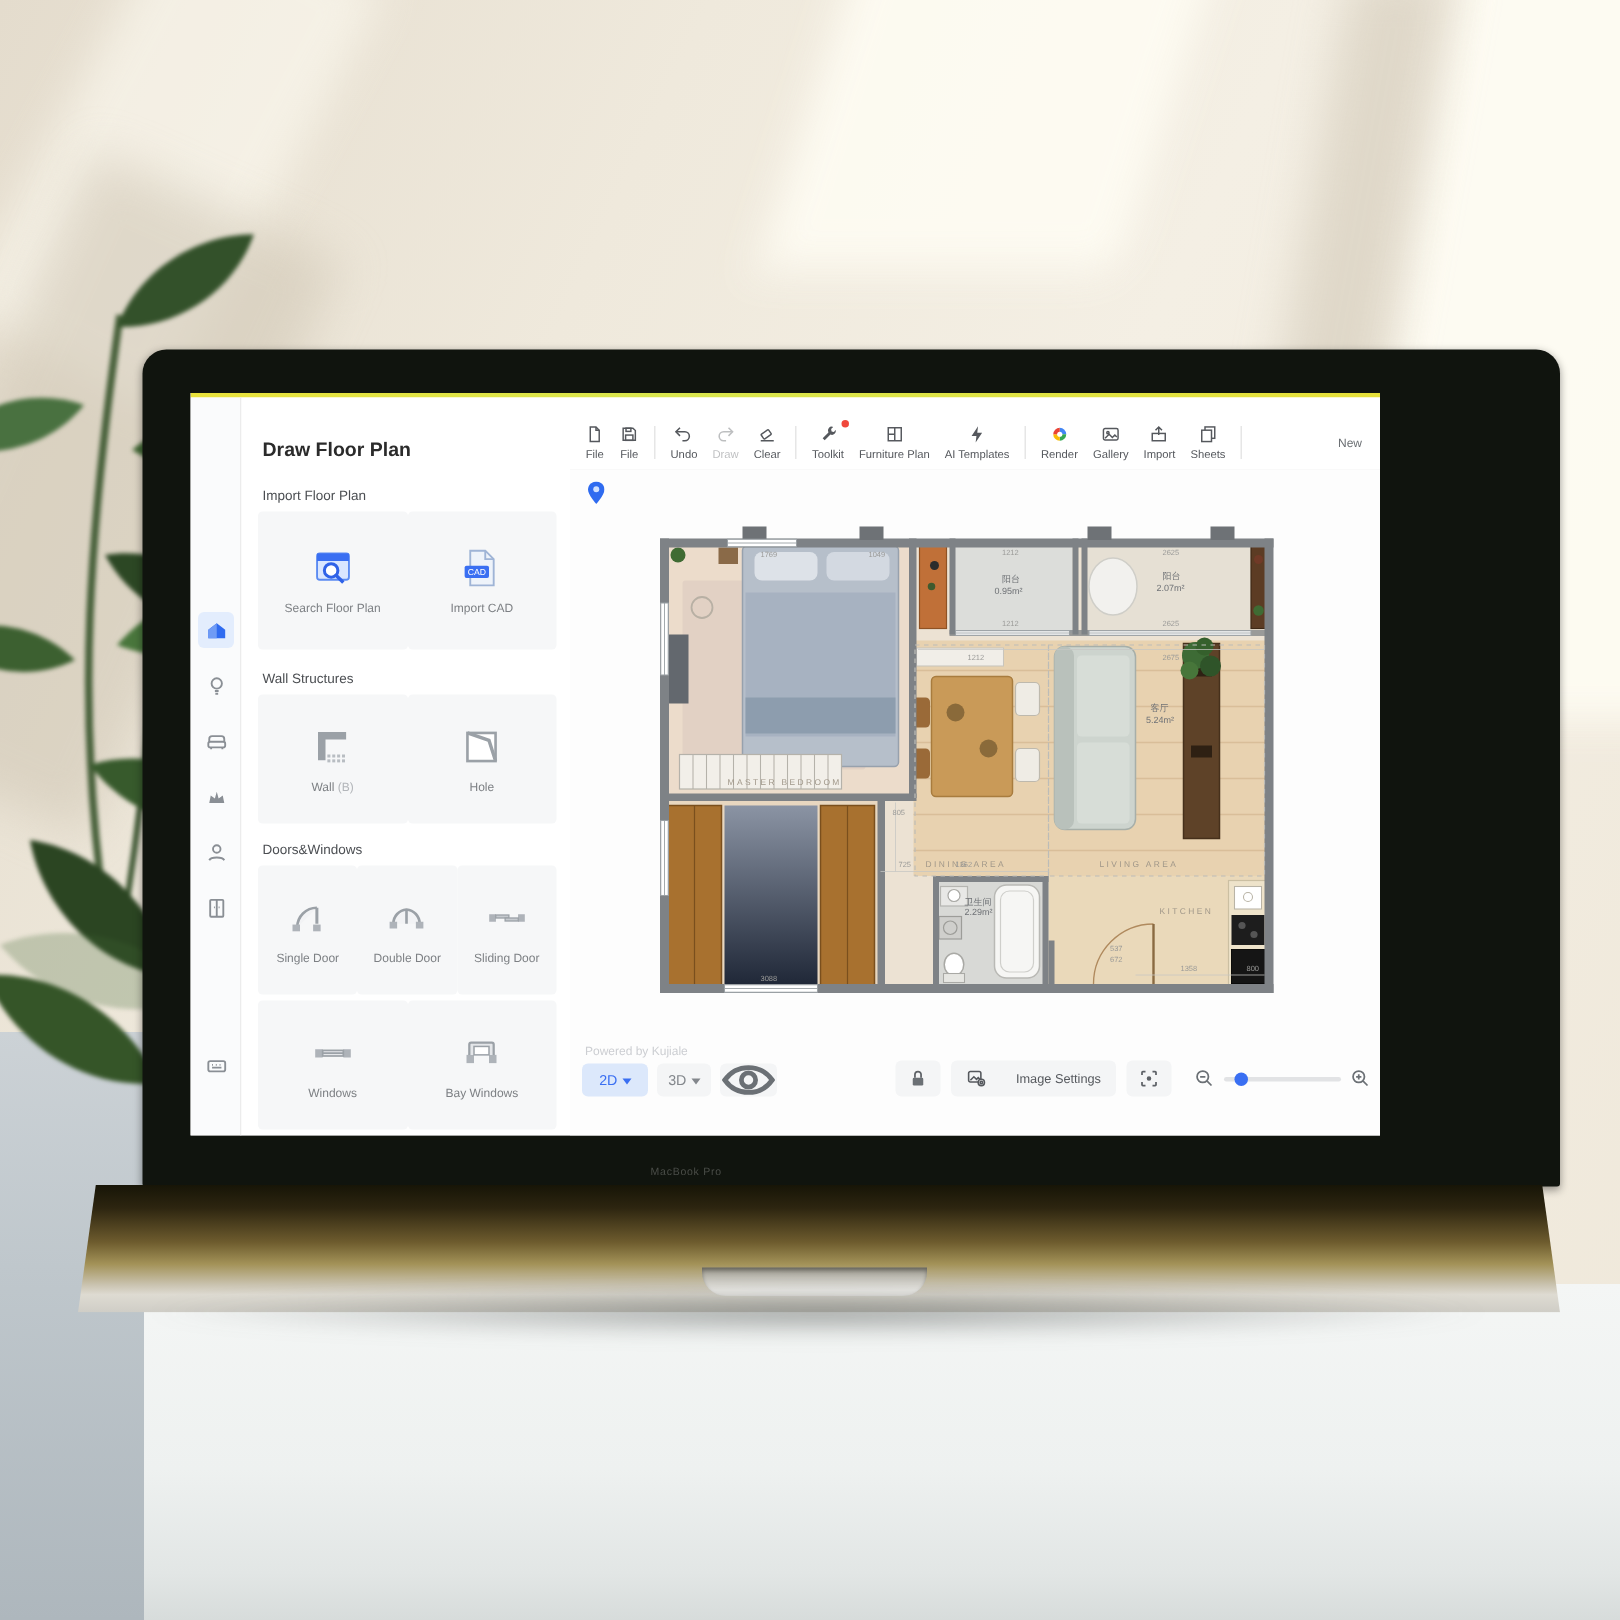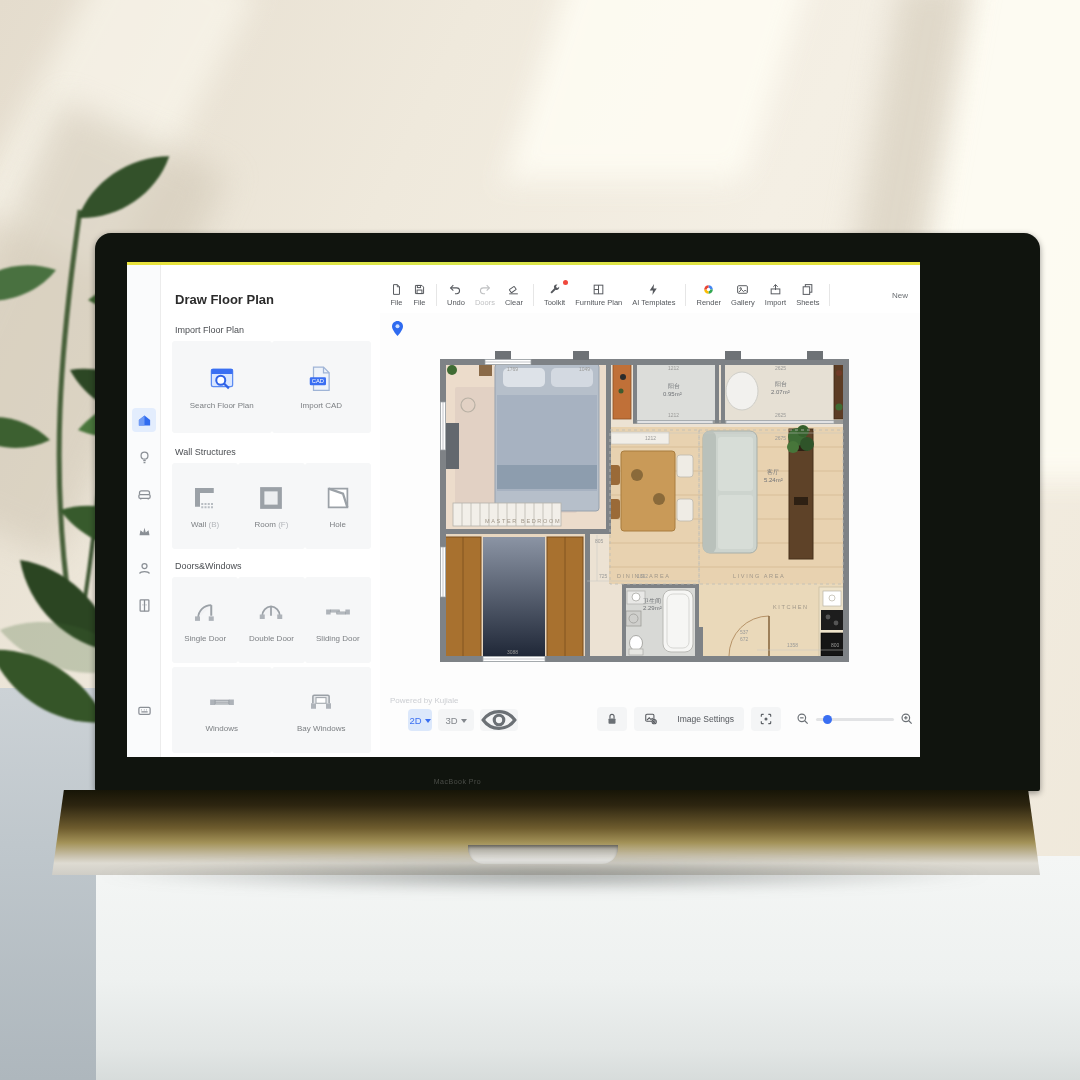--- a/index.html
+++ b/index.html
@@ -60,21 +60,21 @@
   .fp{position:absolute;left:57px;top:34px;width:420px;height:330px;}
   
   .fp text{font-family:"Liberation Sans",sans-serif;}
   .fp-room{font-size:5.6px;fill:#a09789;letter-spacing:1.6px;}
   .fp-area-label{font-size:6px;fill:#6f7276;}
   .fp-dim{font-size:5px;fill:#9a9a98;}
   
   .powered{position:absolute;left:10px;bottom:52px;font-size:8px;color:#ccced2;}
   .view-row{position:absolute;left:8px;bottom:26px;display:flex;gap:6px;align-items:center;}
   .pill{height:22px;border-radius:4px;display:flex;align-items:center;justify-content:center;gap:3px;font-size:9.5px;cursor:pointer;}
-  .pill-2d{width:24px;background:#dce8fb;color:#3a6ff2;font-weight:normal;margin-left:20px;}
+  .pill-2d{width:44px;background:#dce8fb;color:#3a6ff2;font-weight:normal;}
   .pill-3d{width:36px;background:#f4f5f6;color:#83878c;}
   .pill-eye{width:38px;background:#f4f5f6;color:#6b7075;}
   .caret{width:0;height:0;border-left:3px solid transparent;border-right:3px solid transparent;border-top:4px solid currentColor;margin-top:1px;}
   .ctrl-row{position:absolute;right:6px;bottom:26px;display:flex;gap:7px;align-items:center;}
   .ctrl{height:24px;background:#f4f5f6;border-radius:4px;display:flex;align-items:center;justify-content:center;gap:19px;color:#5d6166;cursor:pointer;}
   .ctrl.sq{width:30px;}
   .ctrl.wide{padding:0 10px;font-size:8.5px;color:#55585d;}
   .zoom-group{display:flex;align-items:center;gap:6px;margin-left:8px;}
   .slider{position:relative;width:78px;height:3px;background:#e2e3e5;border-radius:2px;}
   .knob{position:absolute;left:7px;top:-3px;width:9px;height:9px;border-radius:50%;background:#3a6ff2;}
@@ -202,26 +202,20 @@
                 <rect x="9" y="18.6" width="1.6" height="1.6"></rect>
                 <rect x="11.6" y="18.6" width="1.6" height="1.6"></rect>
                 <rect x="14.2" y="18.6" width="1.6" height="1.6"></rect>
                 <rect x="16.8" y="18.6" width="1.6" height="1.6"></rect>
               </g>
             </svg>
           <div class="clabel"><span>Wall</span> <span class="hotkey">(B)</span></div>
         </div>
         <div class="card">
           <svg viewBox="0 0 24 24">
-              <rect x="5" y="5" width="14" height="14" fill="#eceef0" stroke="#9ba1a7" stroke-width="3.4"></rect>
-            </svg>
-          <div class="clabel"><span>Room</span> <span class="hotkey">(F)</span></div>
-        </div>
-        <div class="card">
-          <svg viewBox="0 0 24 24">
               <rect x="4.5" y="4.5" width="15" height="15" fill="#fff" stroke="#9ba1a7" stroke-width="1.4"></rect>
               <path d="M4.5 4.5 L16 8.5 L19.5 19.5" fill="none" stroke="#9ba1a7" stroke-width="1.8"></path>
             </svg>
           <div class="clabel"><span>Hole</span></div>
         </div>
       </div>
 
       <div class="p-sec" style="top:296px">Doors&amp;Windows</div>
       <div class="row" style="top:312px;height:86px">
         <div class="card">
@@ -297,21 +291,21 @@
               <path d="M8 4 L3 9 l5 5"></path>
               <path d="M3 9 h11 a5.5 5.5 0 0 1 0 11 h-3"></path>
             </svg>
           <span class="tlabel">Undo</span>
         </div>
         <div class="titem disabled">
           <svg viewBox="0 0 24 24" fill="none" stroke="#55585d" stroke-width="1.9">
               <path d="M16 4 l5 5 -5 5"></path>
               <path d="M21 9 H10 a5.5 5.5 0 0 0 0 11 h3"></path>
             </svg>
-          <span class="tlabel">Doors</span>
+          <span class="tlabel">Draw</span>
         </div>
         <div class="titem">
           <svg viewBox="0 0 24 24" fill="none" stroke="#55585d" stroke-width="1.8">
               <rect x="5" y="9" width="11" height="7" rx="1" transform="rotate(-35 10 12)"></rect>
               <line x1="4" y1="20" x2="20" y2="20"></line>
             </svg>
           <span class="tlabel">Clear</span>
         </div>
         <div class="tsep"></div>
         <div class="titem">

